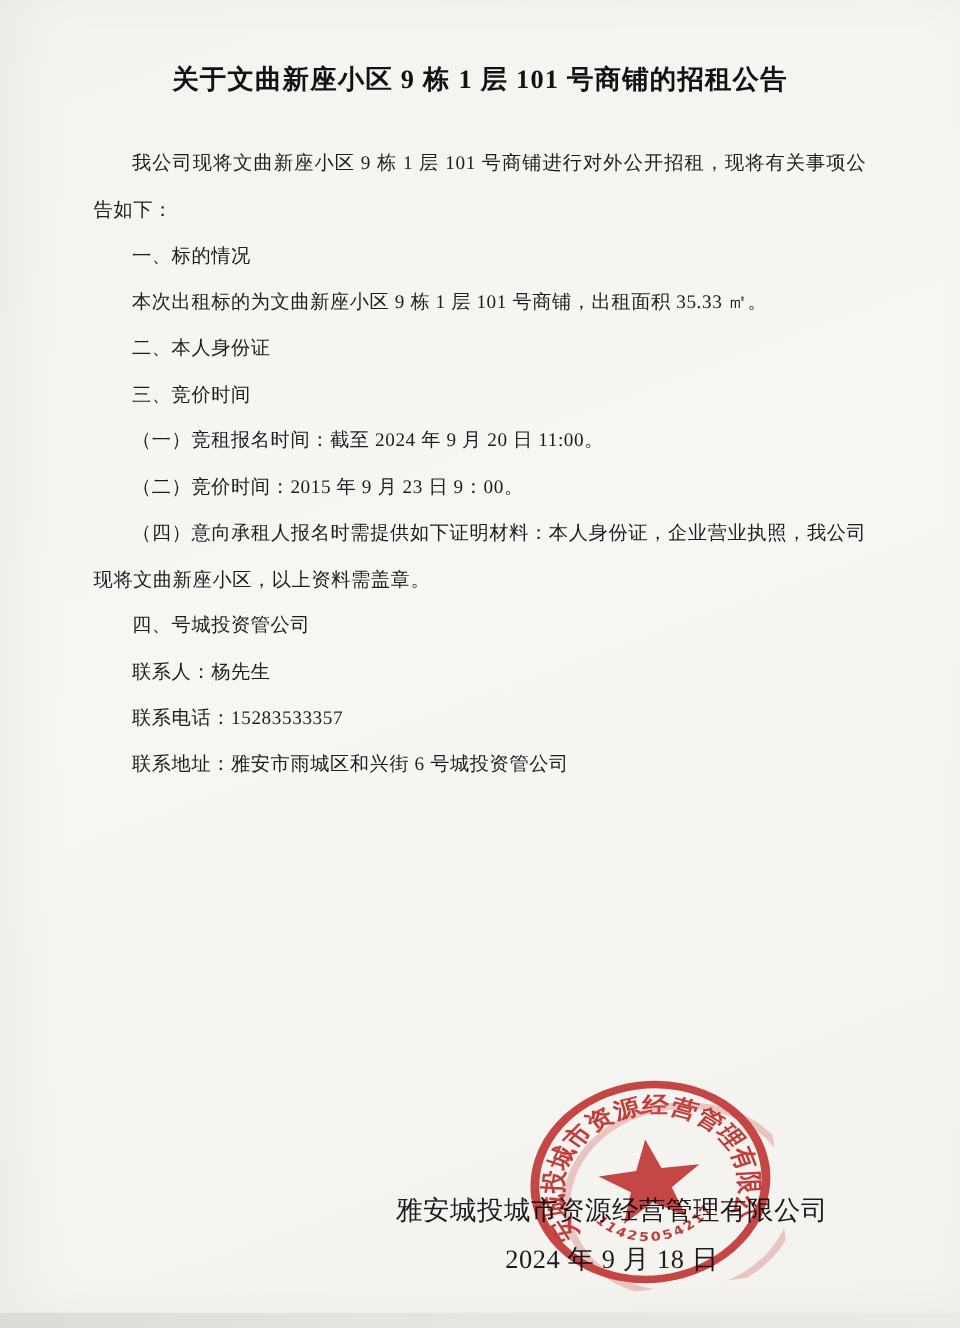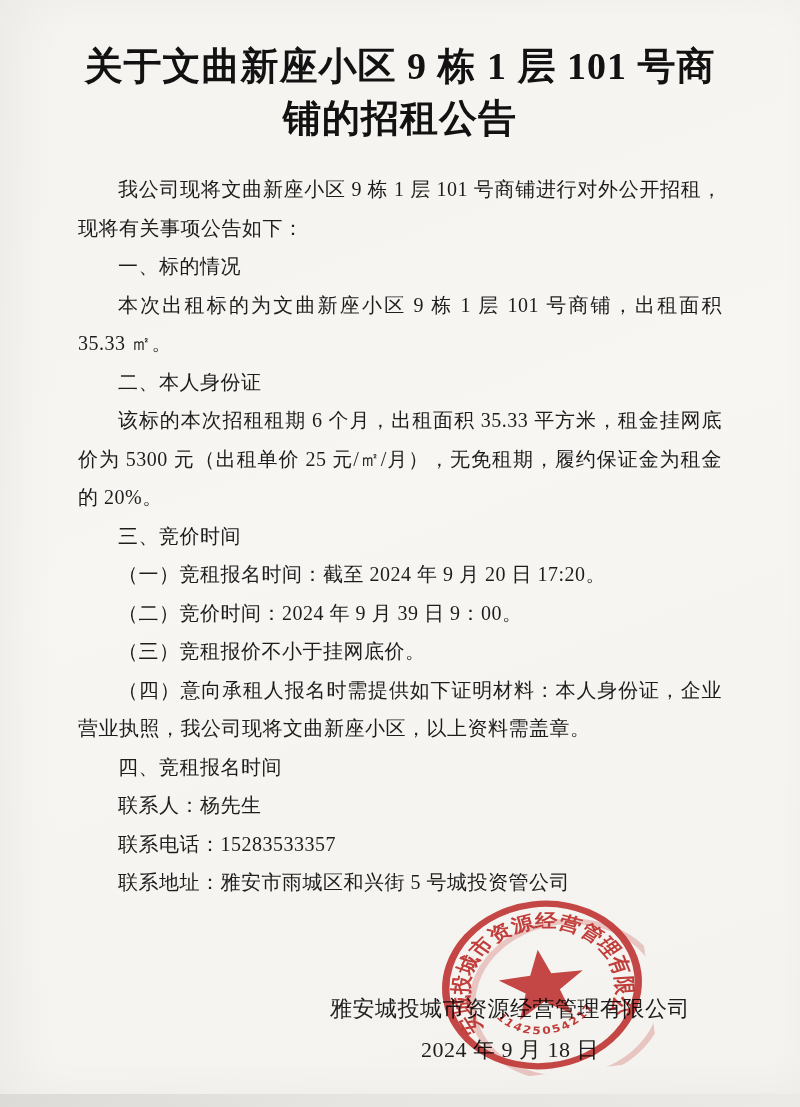--- a/index.html
+++ b/index.html
@@ -9,31 +9,31 @@
     background:linear-gradient(160deg,#f5f3ef 0%,#f8f6f3 45%,#f4f2ee 100%);
     font-family:"Liberation Serif","DejaVu Serif",serif;
     color:#1d1d1d;
     overflow:hidden;
     box-shadow:inset 18px -8px 50px rgba(0,0,0,0.04);
   }
   .doc-title{
     margin:0 auto;
     padding-top:40px;
     width:664px;
-    font-size:38px;
+    font-size:22px;
     line-height:52px;
     font-weight:700;
     text-align:center;
     color:#121212;
     letter-spacing:1px;
   }
   .doc-body{
     margin-top:26px;
     padding:0 78px;
-    font-size:20px;
+    font-size:16px;
     line-height:38.5px;
     text-align:justify;
     letter-spacing:0.5px;
   }
   .doc-body p{margin:0;text-indent:2em;}
   .signature{
     position:absolute;
     top:988px;left:328px;
     width:364px;
     text-align:center;
@@ -63,30 +63,28 @@
 
 <div class="page">
 
   <h1 class="doc-title">关于文曲新座小区 9 栋 1 层 101 号商铺的招租公告</h1>
 
   <div class="doc-body">
     <p>我公司现将文曲新座小区 9 栋 1 层 101 号商铺进行对外公开招租，现将有关事项公告如下：</p>
     <p>一、标的情况</p>
     <p>本次出租标的为文曲新座小区 9 栋 1 层 101 号商铺，出租面积 35.33 ㎡。</p>
     <p>二、本人身份证</p>
-    <p>该标的本次招租租期 6 个月，出租面积 35.33 平方米，租金挂网底价为 5300 元（出租单价 25 元/㎡/月），无免租期，履约保证金为租金的 20%。</p>
     <p>三、竞价时间</p>
-    <p>（一）竞租报名时间：截至 2024 年 9 月 20 日 17:20。</p>
-    <p>（二）竞价时间：2024 年 9 月 39 日 9：00。</p>
-    <p>（三）竞租报价不小于挂网底价。</p>
+    <p>（一）竞租报名时间：截至 2024 年 9 月 20 日 11:00。</p>
+    <p>（二）竞价时间：2015 年 9 月 23 日 9：00。</p>
     <p>（四）意向承租人报名时需提供如下证明材料：本人身份证，企业营业执照，我公司现将文曲新座小区，以上资料需盖章。</p>
-    <p>四、竞租报名时间</p>
+    <p>四、号城投资管公司</p>
     <p>联系人：杨先生</p>
     <p>联系电话：15283533357</p>
-    <p>联系地址：雅安市雨城区和兴街 5 号城投资管公司</p>
+    <p>联系地址：雅安市雨城区和兴街 6 号城投资管公司</p>
   </div>
 
   <div class="signature">
     <div>雅安城投城市资源经营管理有限公司</div>
     <div>2024 年 9 月 18 日</div>
   </div>
 
   <div class="stamp-wrap">
     <svg viewBox="0 0 200 200" preserveAspectRatio="none" aria-hidden="true">
 

